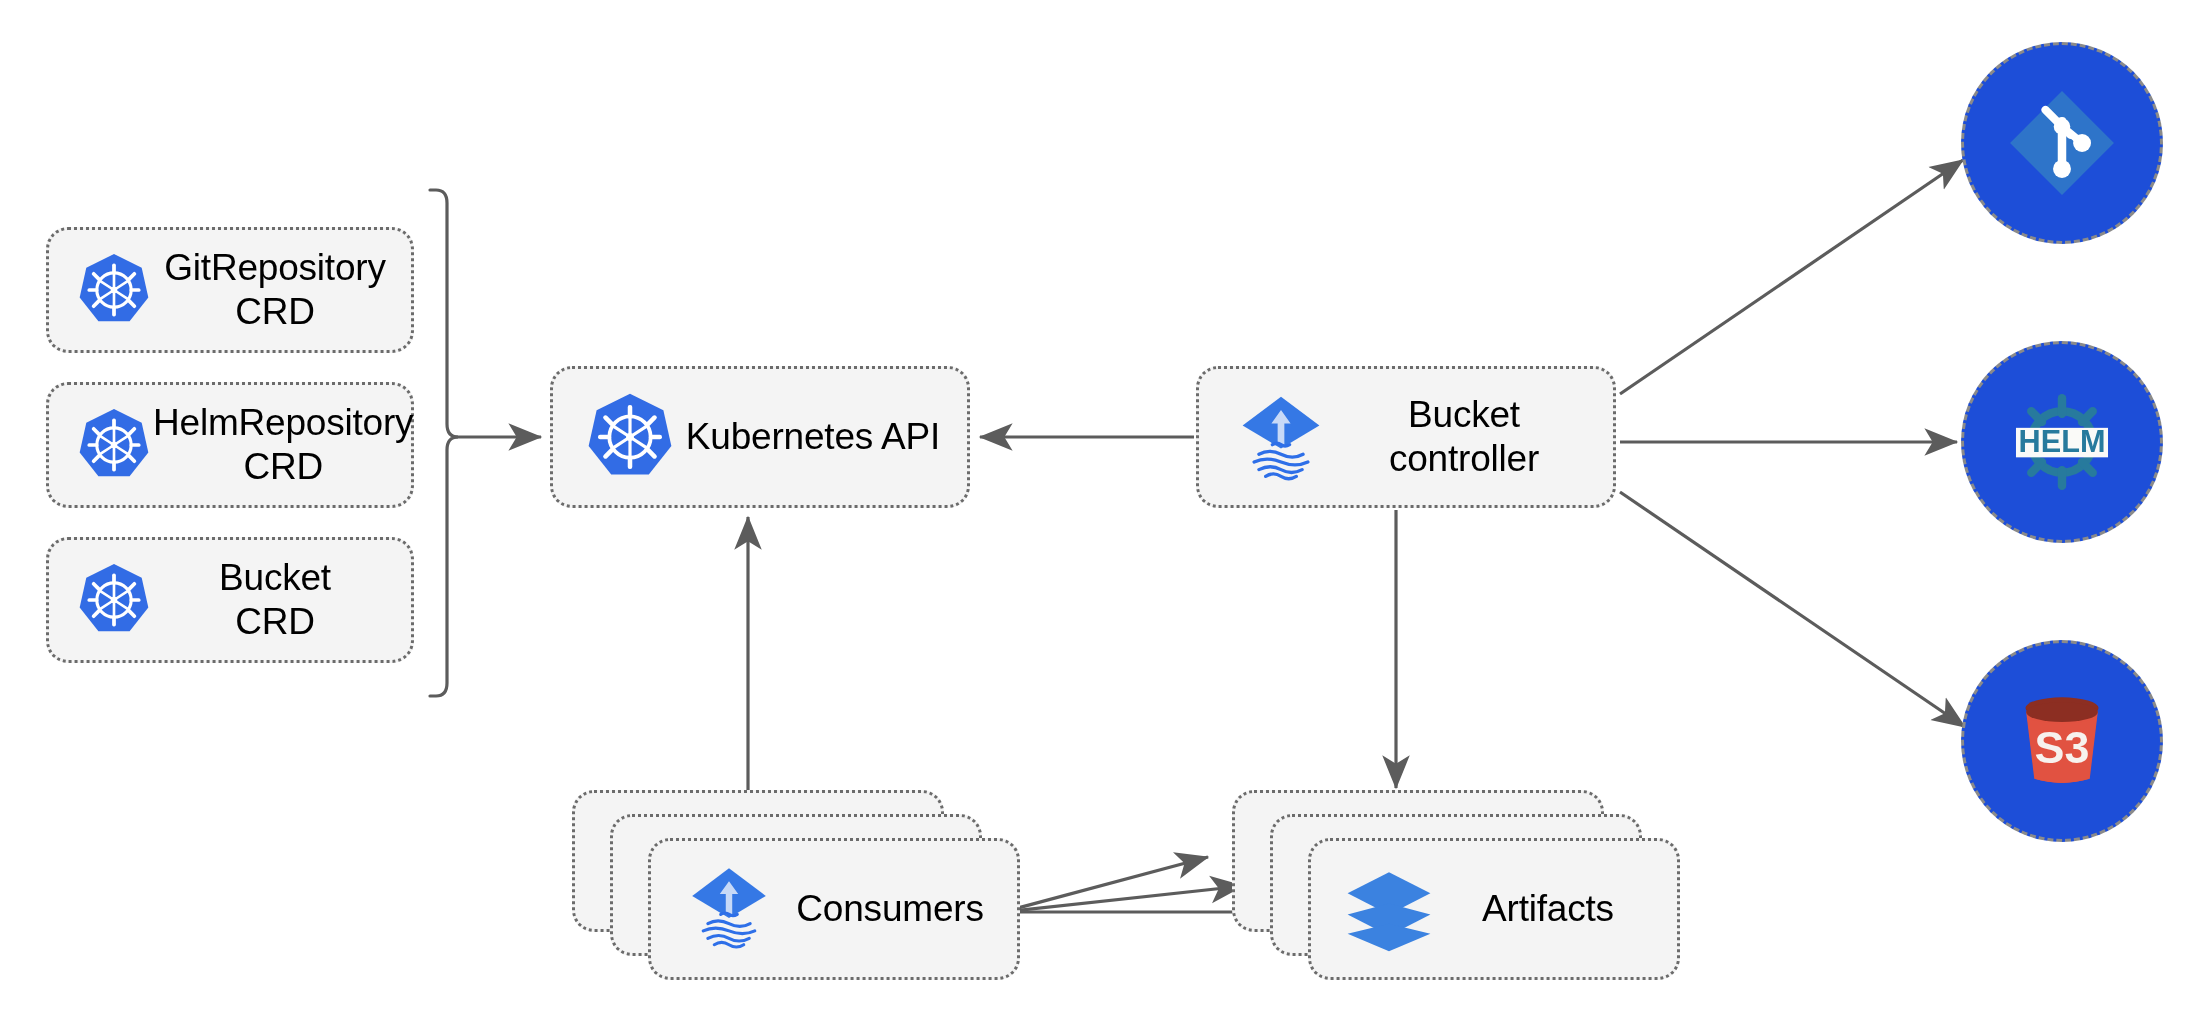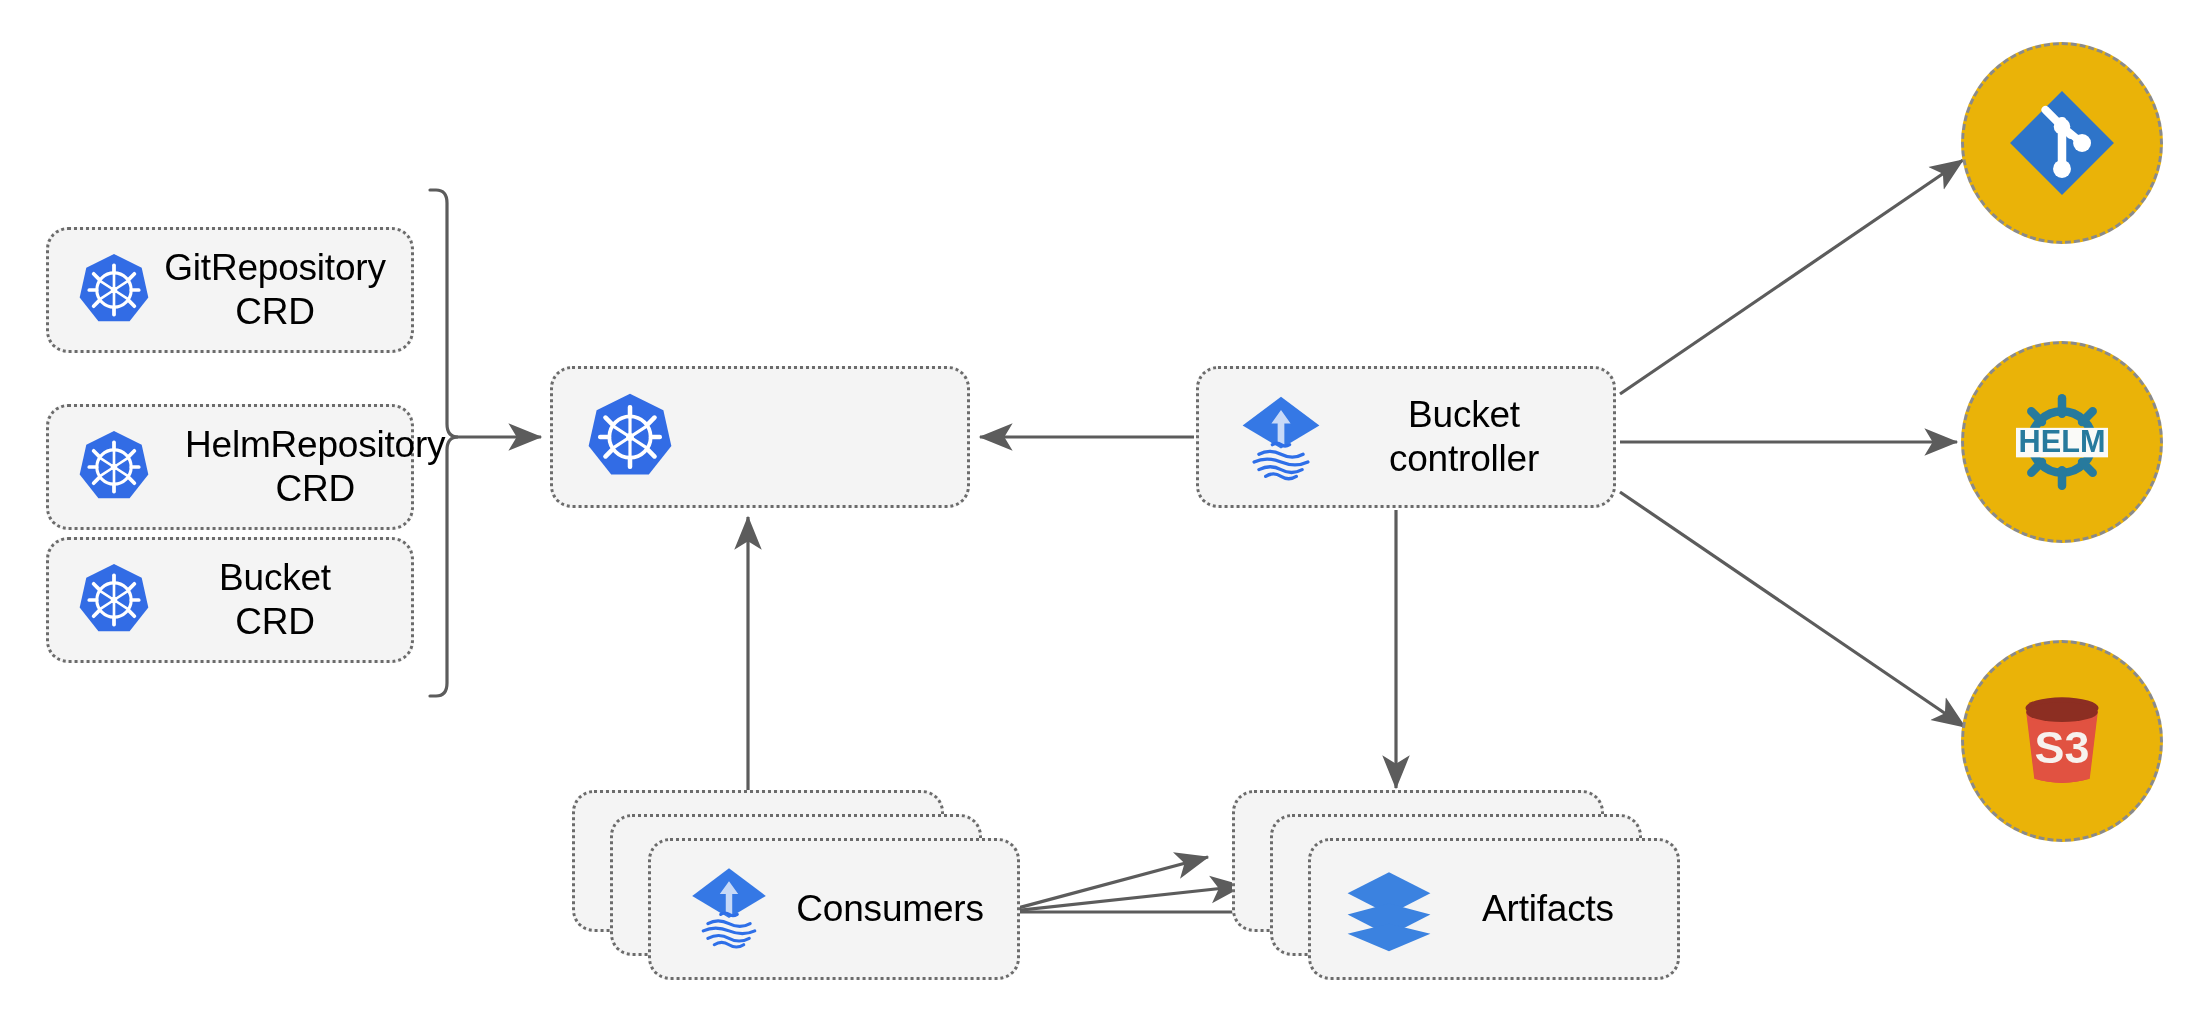--- a/index.html
+++ b/index.html
@@ -89,21 +89,21 @@
   }
   .stack-card.front .node-label { flex: 1; text-align: center; padding-right: 16px; }
 
   .circle-node {
     position: absolute;
     box-sizing: border-box;
     width: 202px;
     height: 202px;
     border-radius: 50%;
     border: 3px dashed #8a8a8a;
-    background: #eab308;
+    background: #1d4ed8;
     display: flex;
     align-items: center;
     justify-content: center;
   }
   .circle-icon { width: 118px; height: 118px; }
   svg { display: block; overflow: visible; }
 </style>
 </head>
 <body>
 
@@ -168,21 +168,21 @@
             <line x1="50" y1="50" x2="33" y2="61"></line>
             <line x1="50" y1="50" x2="33" y2="39"></line>
           </g>
         </g>
       </svg>
     </span>
     <span class="node-label">GitRepository
 CRD</span>
   </div>
 
-  <div class="node-box crd-box" style="top:404px;gap:32px;">
+  <div class="node-box crd-box" style="top:382px;">
     <span class="icon-k8s">
       <svg viewBox="0 0 100 100" width="78" height="78">
         <polygon points="50,4 85.5,21.5 94,59.5 70,90 30,90 6,59.5 14.5,21.5" fill="#326CE5"></polygon>
         <g fill="#ffffff">
           <circle cx="50" cy="50" r="4.2"></circle>
           <circle cx="50" cy="50" r="22" fill="none" stroke="#ffffff" stroke-width="4"></circle>
           <rect x="47.6" y="16" width="4.8" height="14" rx="2.2"></rect>
           <rect x="47.6" y="70" width="4.8" height="14" rx="2.2"></rect>
           <rect x="16" y="47.6" width="14" height="4.8" rx="2.2"></rect>
           <rect x="70" y="47.6" width="14" height="4.8" rx="2.2"></rect>
@@ -254,20 +254,21 @@
             <line x1="50" y1="50" x2="50" y2="30"></line>
             <line x1="50" y1="50" x2="67" y2="39"></line>
             <line x1="50" y1="50" x2="67" y2="61"></line>
             <line x1="50" y1="50" x2="50" y2="70"></line>
             <line x1="50" y1="50" x2="33" y2="61"></line>
             <line x1="50" y1="50" x2="33" y2="39"></line>
           </g>
         </g>
       </svg>
     </span>
+    <span class="node-label">Kubernetes API</span>
   </div>
 
   <div class="node-box source-box">
     <span class="icon-flux">
       <svg viewBox="0 0 100 100" width="96" height="96">
         <polygon points="50,8 90,38 50,62 10,38" fill="#3578E5"></polygon>
         <path d="M50 22 L60 36 L53.5 36 L53.5 58 L46.5 58 L46.5 36 L40 36 Z" fill="#C7D9F7"></path>
         <g stroke="#2E6FE8" stroke-width="3.4" fill="none" stroke-linecap="round">
           <path d="M27 68 Q38 62 50 68 Q62 74 73 68"></path>
           <path d="M22 76 Q35 70 50 76 Q65 82 78 76"></path>

